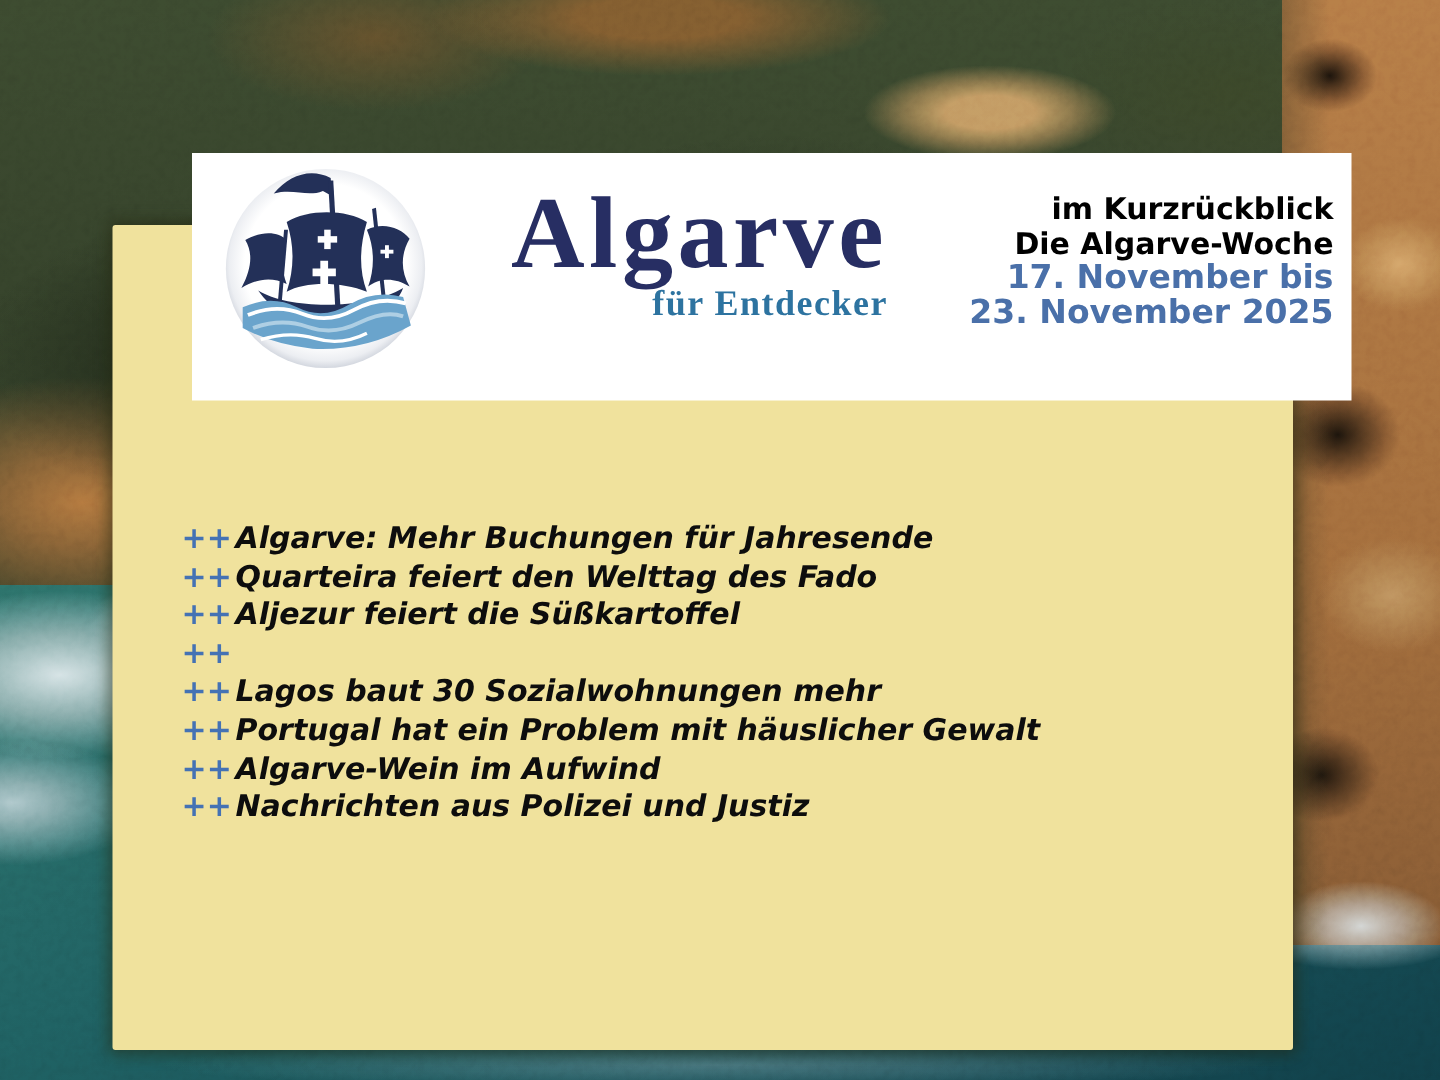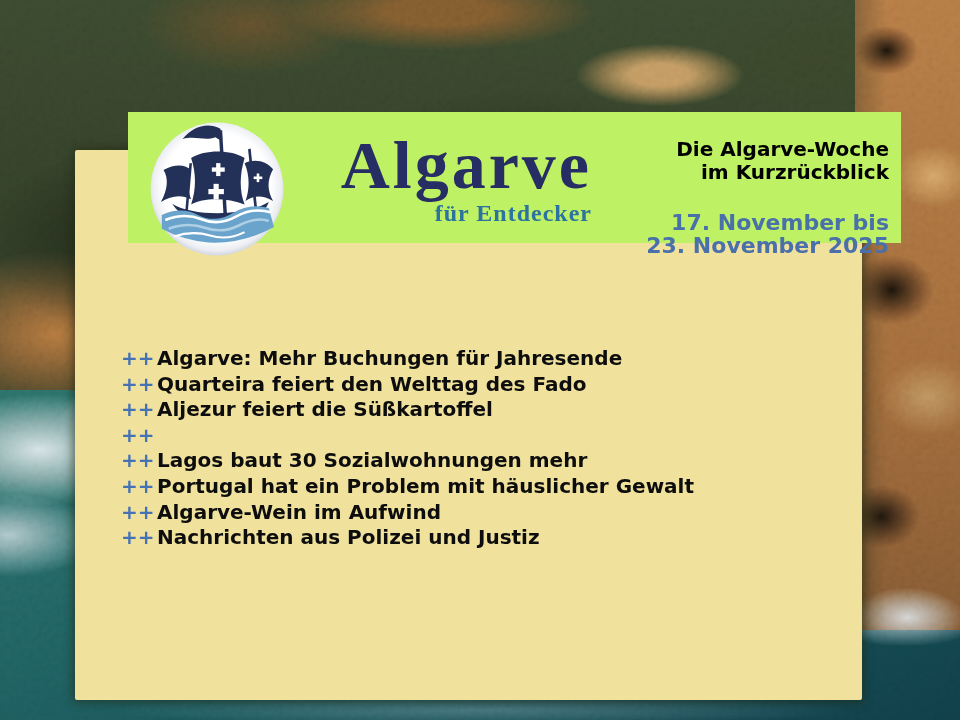--- a/index.html
+++ b/index.html
@@ -37,40 +37,40 @@
       radial-gradient(ellipse 75px 40px at 50% 98%, rgba(222,232,236,.85), rgba(222,232,236,0) 75%),
       linear-gradient(180deg,#b07442,#9c6638 60%,#7c5430);}
   .bg-noise{position:absolute;inset:0;width:100%;height:100%;opacity:.22;mix-blend-mode:overlay;}
 
   
   .panel{position:absolute;left:75px;top:150px;width:787px;height:550px;border-radius:2px;
          background:var(--panel_yellow,#f0e29d);
          box-shadow:0 0 9px 3px rgba(35,40,15,.5);}
 
   
-  .masthead{position:absolute;left:128px;top:112px;width:773px;height:131px;background:#bef264;}
+  .masthead{position:absolute;left:128px;top:102px;width:773px;height:165px;background:#ffffff;}
   .logo-circle{position:absolute;left:20px;top:8px;width:138px;height:138px;}
   .logo-text{position:absolute;left:170px;top:0;width:294px;text-align:right;}
   .logo-title{display:block;font:bold 68px/70px "Liberation Serif",serif;letter-spacing:3px;
               color:var(--logo_navy,#272e63);margin-top:18px;}
   .logo-subtitle{display:block;font:bold 24px/26px "Liberation Serif",serif;letter-spacing:1px;
               color:var(--logo_teal,#2d73a0);}
   .logo-tagline{display:block;font:15px/16px "Liberation Serif",serif;letter-spacing:.3px;
               color:var(--tagline_gray,#6e6e6e);margin-top:5px;}
   .edition{position:absolute;right:12px;top:26px;text-align:right;}
   .edition-title{font:bold 20px/23px "DejaVu Sans",sans-serif;color:#000;}
-  .edition-dates{margin-top:27px;font:bold 22px/23px "DejaVu Sans",sans-serif;
+  .edition-dates{font:bold 22px/23px "DejaVu Sans",sans-serif;
                  color:var(--date_blue,#4a70a9);text-align:right;}
 
   
   .headlines{position:absolute;left:121px;top:346px;}
   .hrow{display:flex;align-items:baseline;height:25.6px;
         font:bold 20px/25.6px "DejaVu Sans",sans-serif;}
   .mk{color:var(--marker_blue,#4472b4);width:36px;flex:0 0 36px;}
-  .ht{color:var(--headline_black,#0d0d0d);white-space:nowrap;}
+  .ht{color:var(--headline_black,#0d0d0d);white-space:nowrap;font-style:italic;}
 </style>
 </head>
 <body>
 
 <div class="canvas">
 
   <div class="bg">
     <div class="bg-land"></div>
     <div class="bg-sea"></div>
     <div class="bg-cliff-right"></div>
@@ -133,22 +133,22 @@
       </svg>
     </div>
 
     <div class="logo-text">
       <span class="logo-title">Algarve</span>
       <span class="logo-subtitle">für Entdecker</span>
     </div>
 
     <div class="edition">
       <div class="edition-title">
+        <div>im Kurzrückblick</div>
         <div>Die Algarve-Woche</div>
-        <div>im Kurzrückblick</div>
       </div>
       <div class="edition-dates">
         <div>17. November bis</div>
         <div>23. November 2025</div>
       </div>
     </div>
   </div>
 
   <div class="headlines">
     <div class="hrow">

